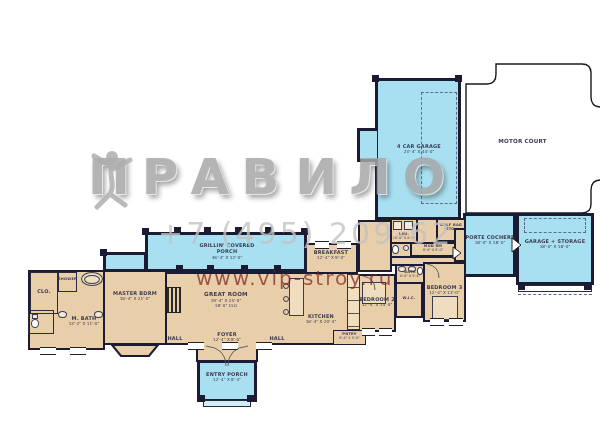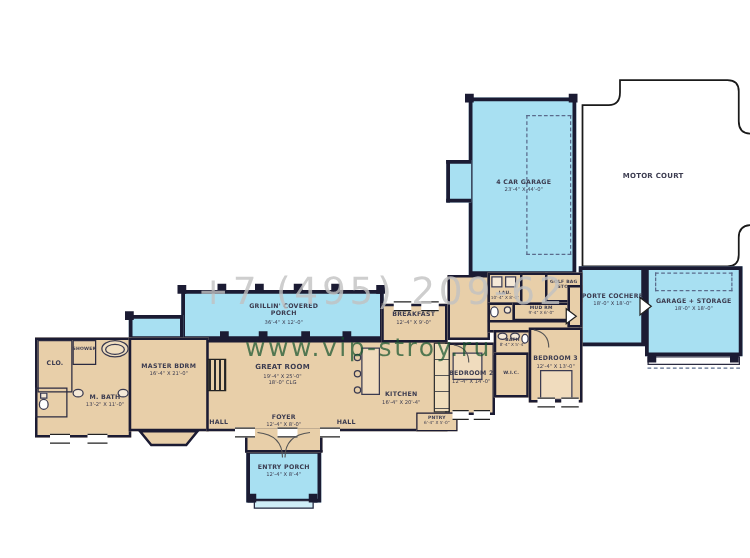--- a/index.html
+++ b/index.html
@@ -29,21 +29,21 @@
   .appl{position:absolute;z-index:5;border:1px solid #333;
      background:repeating-linear-gradient(180deg,#f0debd 0 12px,#555 12px 13px);}
   
   #wm-brand{position:absolute;left:88px;top:148px;z-index:9;display:flex;align-items:center;
      gap:4px;font-size:50px;font-weight:700;letter-spacing:12px;color:#a7a7a7;
      text-shadow:1px 1px 0 #e3e3e3,3px 4px 5px rgba(60,60,60,.55);opacity:.85;
      pointer-events:none;white-space:nowrap;}
   #wm-phone{position:absolute;left:158px;top:216px;z-index:9;font-size:30px;font-weight:400;
      letter-spacing:3px;color:#c2c2c2;opacity:.8;pointer-events:none;white-space:nowrap;}
   #wm-site{position:absolute;left:196px;top:266px;z-index:9;font-size:20px;
-     letter-spacing:2px;color:#14532d;opacity:.7;pointer-events:none;white-space:nowrap;}
+     letter-spacing:2px;color:#7f1d1d;opacity:.7;pointer-events:none;white-space:nowrap;}
 </style>
 </head>
 <body>
 
 <div id="plan">
 
   <svg width="600" height="446" style="z-index:1">
     <path d="M466,84 L487,84 Q496,84 496,74 L496,64 L582,64 Q591,64 591,73 L591,97
              Q591,107 601,107 L601,180 Q591,180 591,190 L591,204 Q591,213 582,213
              L466,213 Z" fill="#ffffff" stroke="#1a1a1a" stroke-width="1.4"></path>
@@ -230,16 +230,30 @@
     <div class="rd" style="font-size:3.4px">10'-4" X 8'-0"</div>
   </div>
   <div class="rlabel" style="left:437px;top:223px;width:28px">
     <div class="rn tiny">GOLF BAG STO.</div>
   </div>
   <div class="rlabel" style="left:412px;top:244px;width:42px">
     <div class="rn tiny">MUD RM</div>
     <div class="rd" style="font-size:3.4px">9'-4" X 6'-0"</div>
   </div>
 
+  <div id="wm-brand">
+    <span>ПРАВ</span>
+    <svg width="46" height="62" viewBox="0 0 46 62">
+      <g stroke="#a0a0a0" stroke-width="5" stroke-linecap="round" fill="none" opacity="0.85">
+        <circle cx="24" cy="9" r="6" fill="#a0a0a0" stroke="none"></circle>
+        <path d="M24,16 C20,28 28,36 22,46"></path>
+        <path d="M24,19 L6,8"></path>
+        <path d="M24,21 L42,12"></path>
+        <path d="M22,46 L9,59"></path>
+        <path d="M22,46 L37,57"></path>
+      </g>
+    </svg>
+    <span>ИЛО</span>
+  </div>
   <div id="wm-phone">+7 (495) 209-62</div>
   <div id="wm-site">www.vip-stroy.ru</div>
 
 </div>
 
 </body></html>

